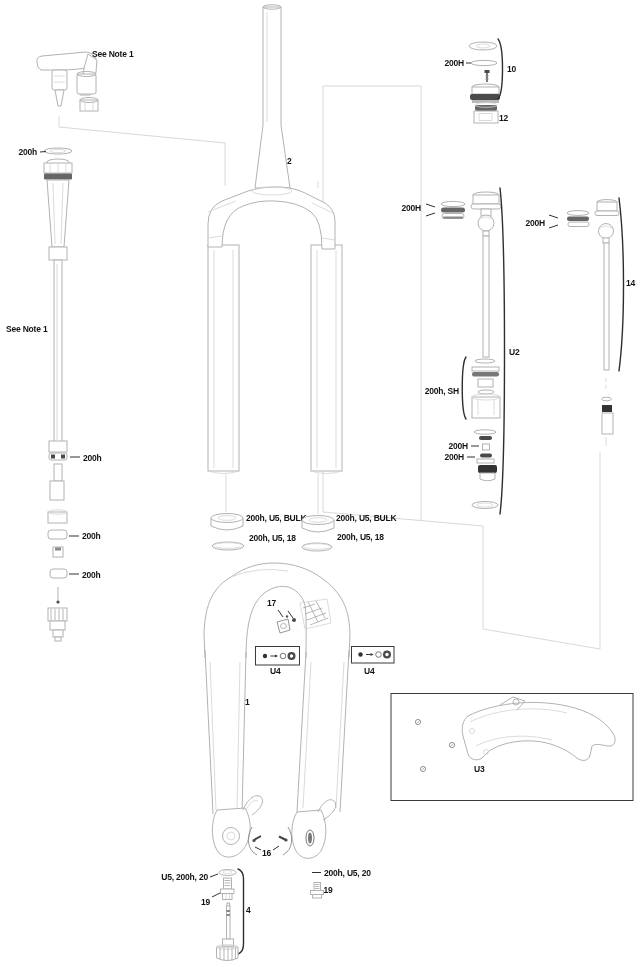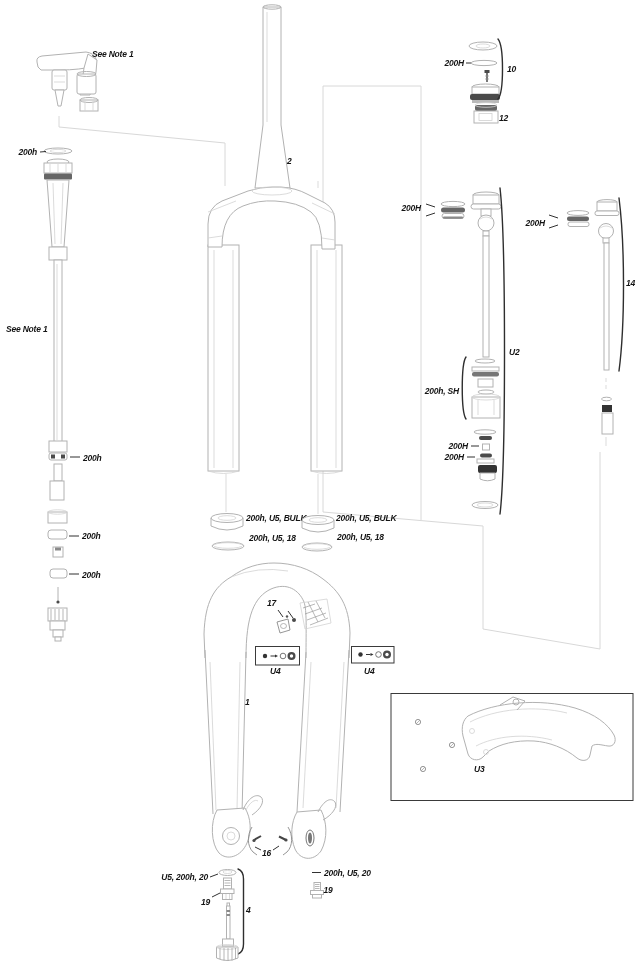--- a/index.html
+++ b/index.html
@@ -1,16 +1,16 @@
 <!DOCTYPE html>
 <html><head>
 <meta charset="utf-8">
 <style>
   html,body{margin:0;padding:0;background:#fff;}
-  #stage{width:640px;height:967px;position:relative;background:#fff;overflow:hidden;font-style:italic;}
+  #stage{width:640px;height:967px;position:relative;background:#fff;overflow:hidden;}
   svg{display:block;}
   .part{fill:#ffffff;stroke:#b2b2b2;stroke-width:1;}
   .ln{fill:none;stroke:#b2b2b2;stroke-width:1;}
   .ln2{fill:none;stroke:#d2d2d2;stroke-width:0.8;}
   .ln3{fill:none;stroke:#9a9a9a;stroke-width:0.7;}
   .boxline{fill:none;stroke:#d8d8d8;stroke-width:1;}
   .boxdark{fill:#ffffff;stroke:#3a3a3a;stroke-width:1;}
   .bracket{fill:none;stroke:#2e2e2e;stroke-width:1.4;stroke-linecap:round;}
   .leader{stroke:#1a1a1a;stroke-width:0.9;}
   .dk{fill:#4a4a4a;}

